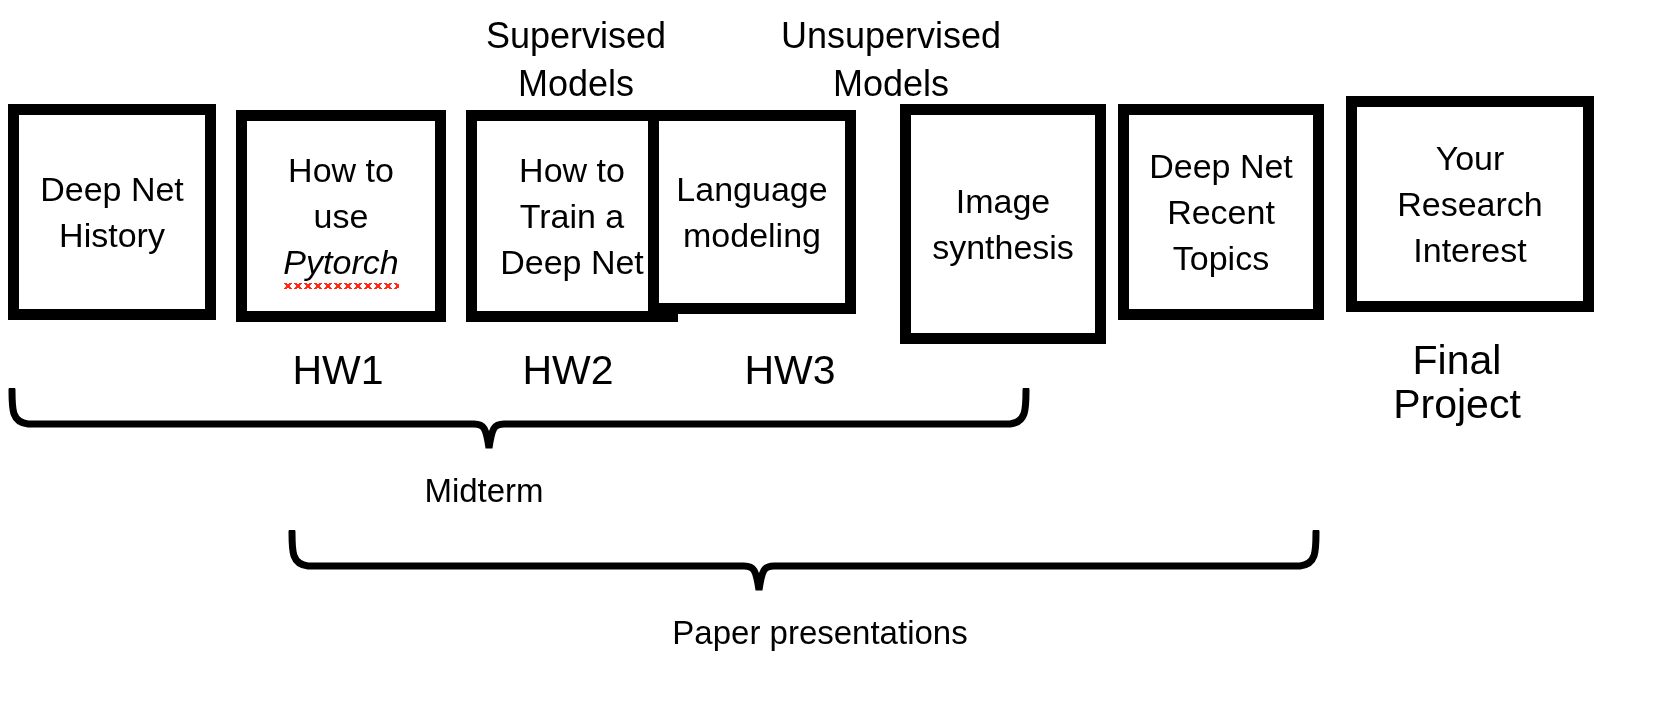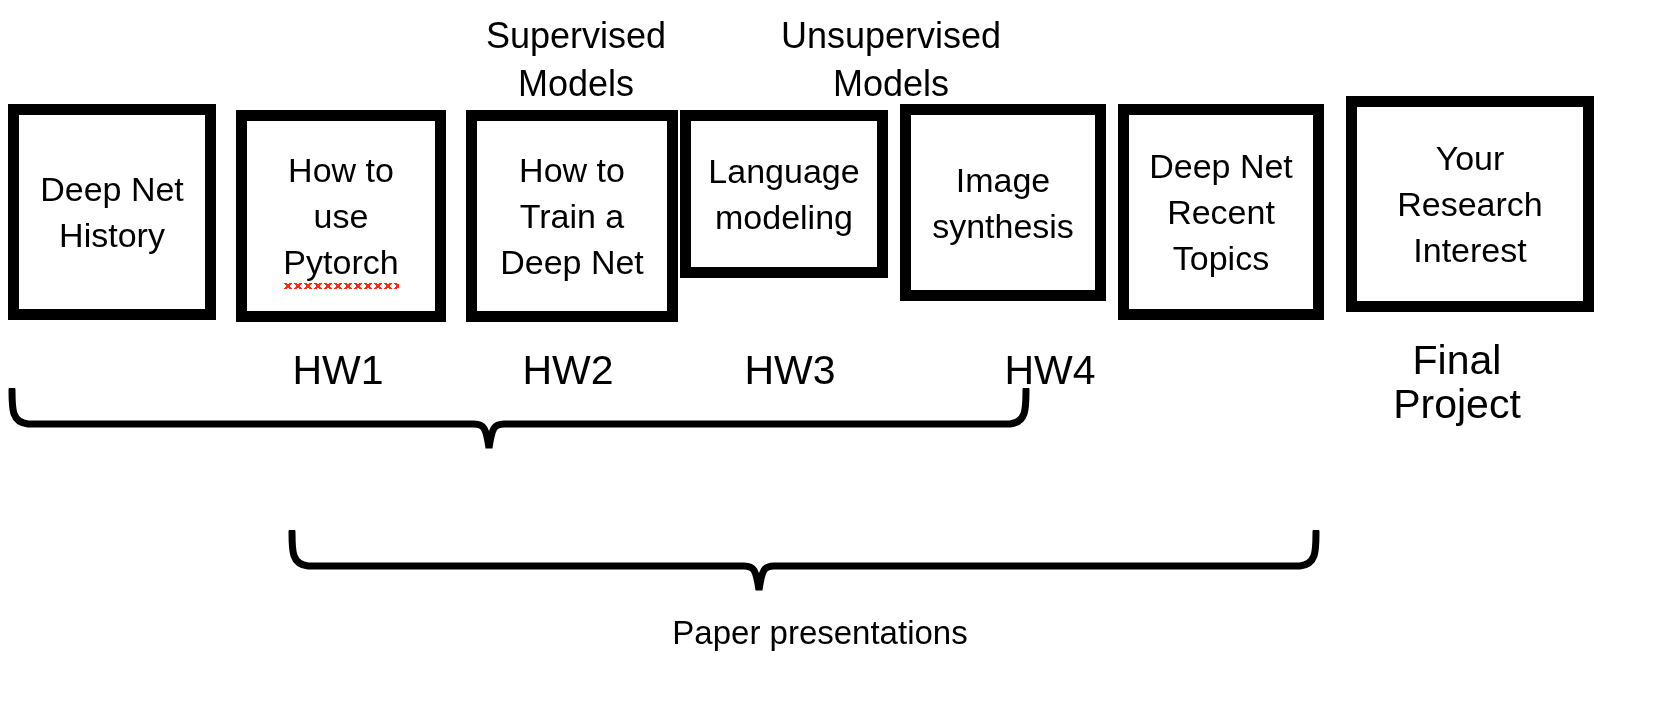--- a/index.html
+++ b/index.html
@@ -40,21 +40,21 @@
     text-align: center;
   }
   .topic-box .box-label {
     font-size: 34px;
     line-height: 46px;
     color: #000000;
     white-space: pre-line;
     padding: 0 4px;
   }
   
-  .spell-wrap { position: relative; display: inline-block; }
+  .spell-wrap { position: relative; display: inline-block; font-style: italic; }
   .squiggle {
     position: absolute;
     left: 0;
     right: 0;
     bottom: -4px;
     height: 6px;
     background-repeat: repeat-x;
     background-size: 10px 6px;
     background-image:
       linear-gradient(45deg, transparent 40%, #ff2b16 40%, #ff2b16 60%, transparent 60%),
@@ -100,26 +100,26 @@
 use
 <span class="spell-wrap"><span>Pytorch</span><span class="squiggle"></span></span></span>
   </div>
 
   <div class="abs topic-box" style="left:466px; top:110px; width:212px; height:212px;">
     <span class="box-label">How to
 Train a
 Deep Net</span>
   </div>
 
-  <div class="abs topic-box" style="left:680px; top:110px; width:208px; height:168px;">
+  <div class="abs topic-box" style="left:648px; top:110px; width:208px; height:204px;">
     <span class="box-label">Language
 modeling</span>
   </div>
 
-  <div class="abs topic-box" style="left:900px; top:104px; width:206px; height:197px;">
+  <div class="abs topic-box" style="left:900px; top:104px; width:206px; height:240px;">
     <span class="box-label">Image
 synthesis</span>
   </div>
 
   <div class="abs topic-box" style="left:1118px; top:104px; width:206px; height:216px;">
     <span class="box-label">Deep Net
 Recent
 Topics</span>
   </div>
 
@@ -128,36 +128,36 @@
 Research
 Interest</span>
   </div>
 
   <div class="abs caption" style="left:238px; top:348px; width:200px;">HW1</div>
 
   <div class="abs caption" style="left:468px; top:348px; width:200px;">HW2</div>
 
   <div class="abs caption" style="left:690px; top:348px; width:200px;">HW3</div>
 
-  <div class="abs caption" style="left:950px; top:348px; width:200px;">HW4</div>
 
   <div class="abs caption" style="left:1348px; top:338px; width:218px;text-align:center;">Final
 Project</div>
 
   <div class="abs brace" style="left:6px; top:388px;">
     <svg width="1030" height="62" viewBox="0 0 1030 62" fill="none">
       <path d="M6 2
                C6 22, 6 34, 22 36
                L468 36
                C478 36, 480 40, 483 60
                C486 40, 488 36, 498 36
                L1004 36
                C1020 34, 1020 22, 1020 2" stroke="#000000" stroke-width="7" stroke-linecap="round" fill="none"></path>
     </svg>
   </div>
+  <div class="abs brace-label" style="left:384px; top:470px; width:200px;">Midterm</div>
 
   <div class="abs brace" style="left:286px; top:530px;">
     <svg width="1040" height="62" viewBox="0 0 1040 62" fill="none">
       <path d="M6 2
                C6 22, 6 34, 22 36
                L458 36
                C468 36, 470 40, 473 60
                C476 40, 478 36, 488 36
                L1014 36
                C1030 34, 1030 22, 1030 2" stroke="#000000" stroke-width="7" stroke-linecap="round" fill="none"></path>

